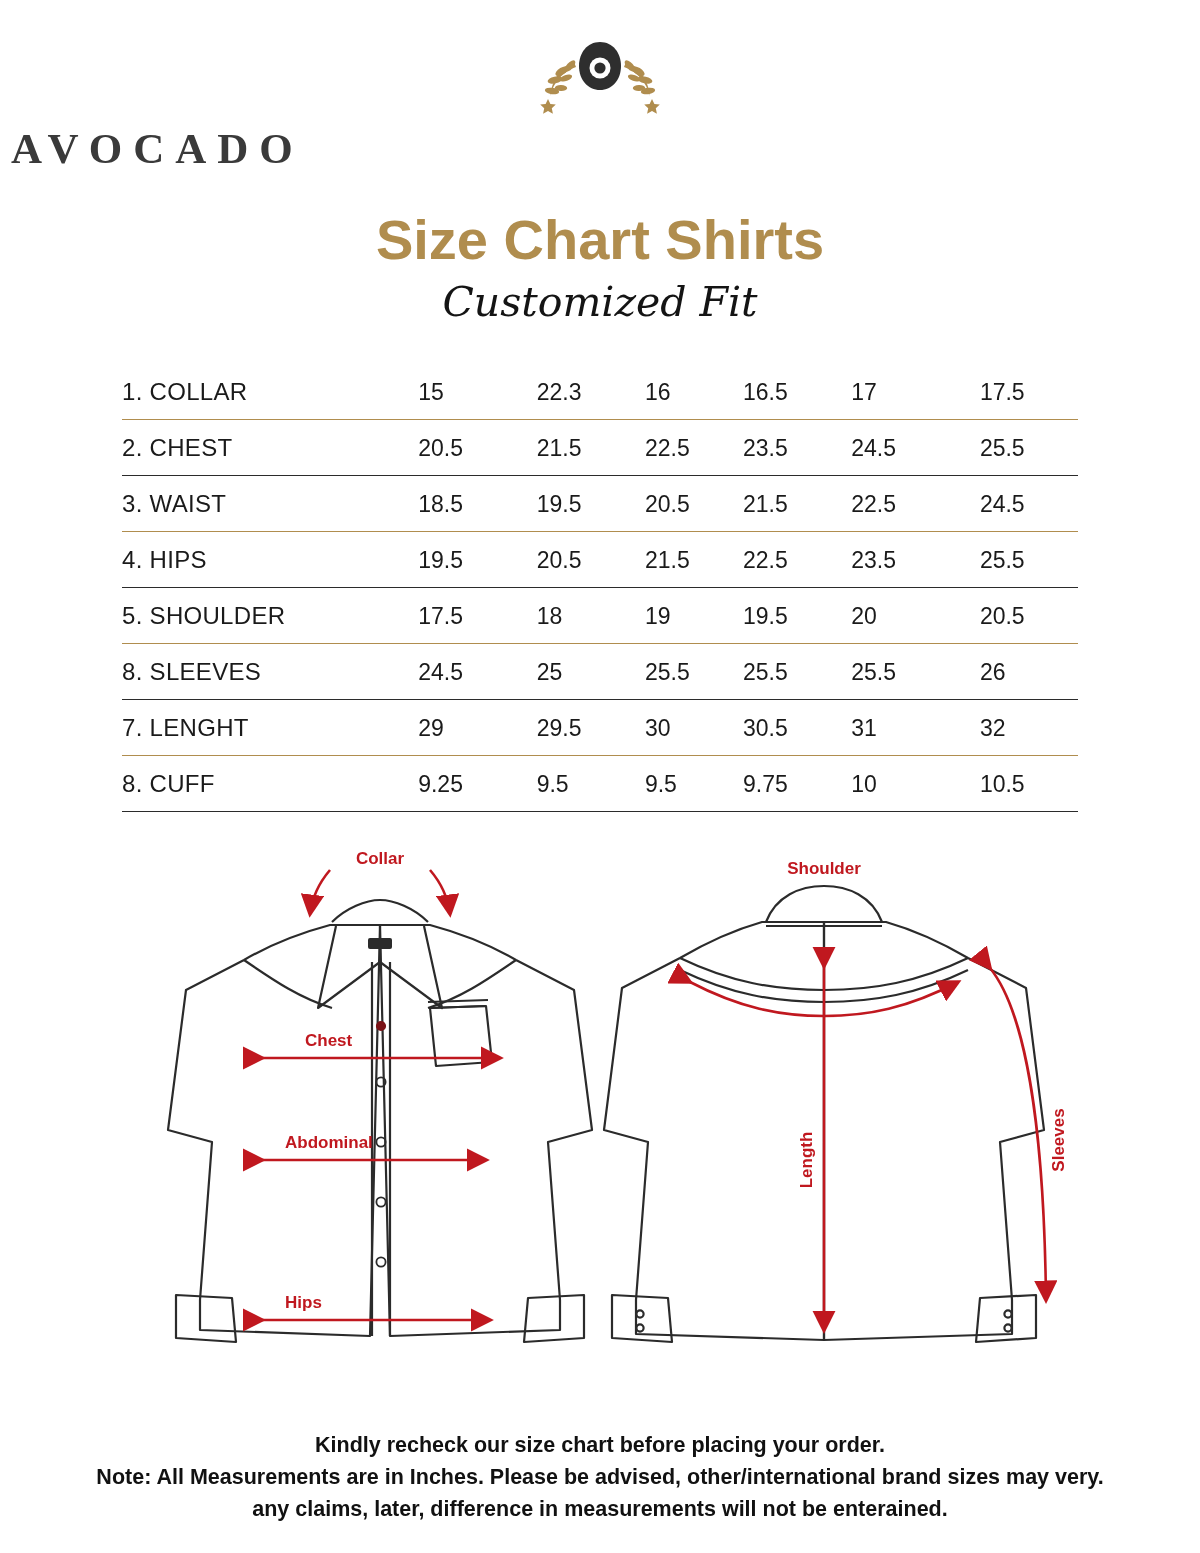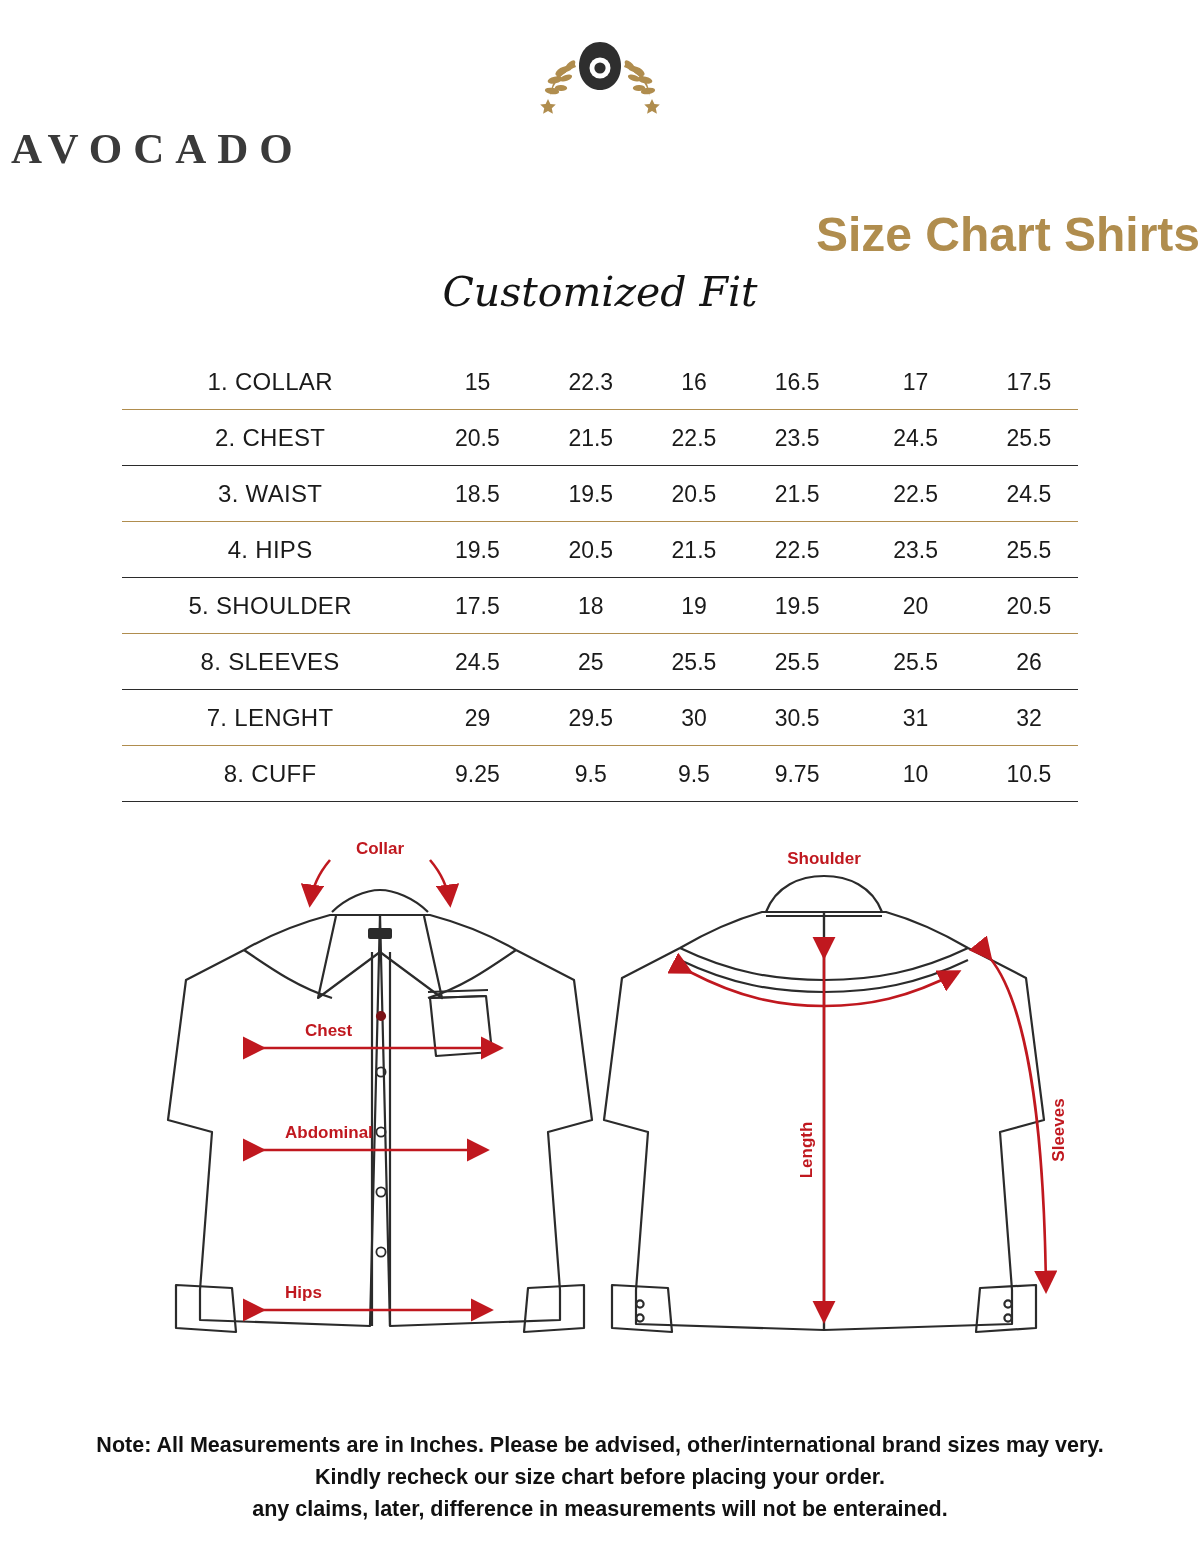--- a/index.html
+++ b/index.html
@@ -31,23 +31,23 @@
     font-size: 43px;
     font-weight: bold;
     letter-spacing: 11px;
     color: #3a3a3a;
     text-indent: 11px;
   }
 
   
   .title-main {
     margin-top: 34px;
-    text-align: right;
+    text-align: center;
     font-family: "Liberation Sans", sans-serif;
-    font-size: 48px;
+    font-size: 56px;
     font-weight: bold;
     color: #b08d4e;
     letter-spacing: 0px;
   }
   .title-sub {
     margin-top: 6px;
     text-align: center;
     font-family: "DejaVu Serif", serif;
     font-style: italic;
     font-size: 41px;
@@ -57,21 +57,20 @@
 
   
   .table-wrap {
     margin: 38px auto 0 auto;
     width: 956px;
   }
   table.size-table {
     width: 100%;
     border-collapse: collapse;
     font-size: 23px;
-    text-align: center;
   }
   table.size-table td {
     padding: 14px 0 13px 0;
     vertical-align: middle;
     white-space: nowrap;
   }
   table.size-table tr td { border-bottom: 1.6px solid #2b2b2b; }
   table.size-table tr.alt-rule td { border-bottom: 1.6px solid #b08d4e; }
   td.label {
     width: 290px;
@@ -322,18 +321,18 @@
       </g>
       <g font-family="Liberation Sans, sans-serif" font-size="17" font-weight="bold" fill="#c0181f">
         <text x="824" y="44" text-anchor="middle">Shoulder</text>
         <text x="812" y="330" text-anchor="middle" transform="rotate(-90 812 330)">Length</text>
         <text x="1064" y="310" text-anchor="middle" transform="rotate(-90 1064 310)">Sleeves</text>
       </g>
     </svg>
   </div>
 
   <div class="note">
+    <div>Kindly recheck our size chart before placing your order.</div>
     <div>Note: All Measurements are in Inches. Please be advised, other/international brand sizes may very.</div>
-    <div>Kindly recheck our size chart before placing your order.</div>
     <div>any claims, later, difference in measurements will not be enterained.</div>
   </div>
 
 </div>
 
 </body></html>

